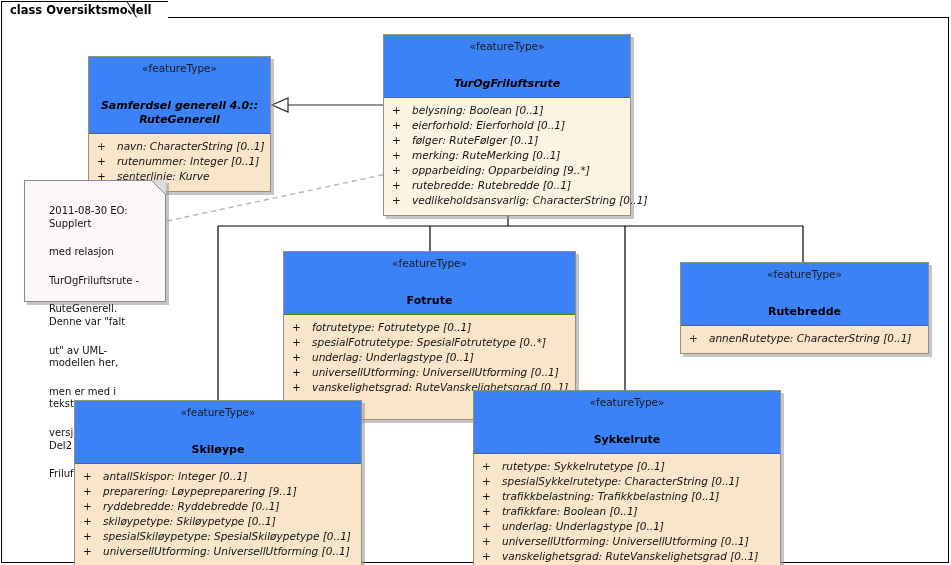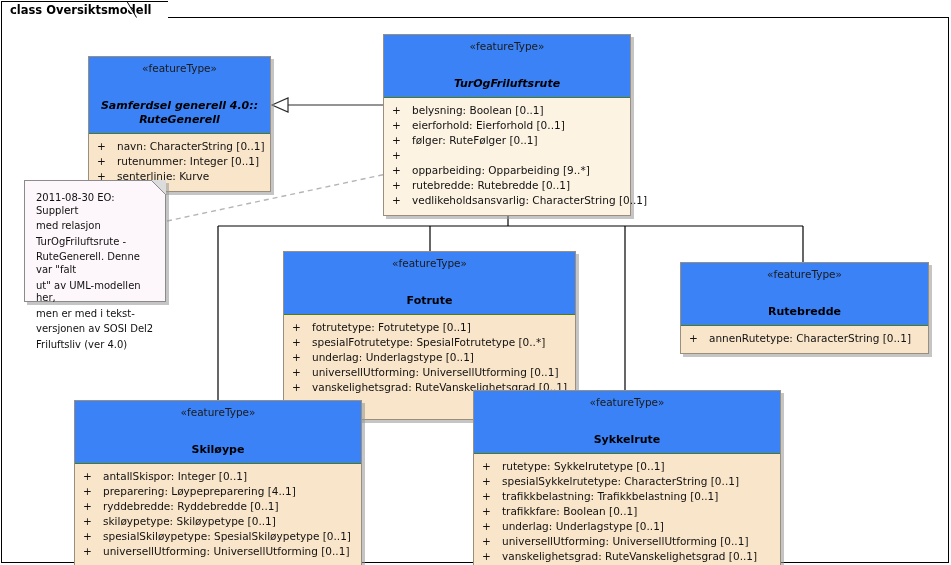--- a/index.html
+++ b/index.html
@@ -101,21 +101,21 @@
     line-height: 15px;
     color: #111;
     padding: 0 6px 0 8px;
     white-space: nowrap;
   }
   .attr-vis {
     width: 20px;
     flex: none;
     color: #111;
   }
-  .attr-txt { flex: 1; }
+  .attr-txt { flex: 1; font-style: italic; }
 
   
   .body-light .uml-body { background: #fdf3e3; }
 
   
   .note {
     position: absolute;
     box-sizing: border-box;
     background: #fdf7fb;
     border: 1px solid #8b8b8b;
@@ -126,21 +126,21 @@
     padding: 8px 8px 6px 8px;
     z-index: 4;
   }
   .note-fold {
     position: absolute;
     right: -1px;
     top: -1px;
     width: 15px;
     height: 15px;
   }
-  .note p { margin: 3px; }
+  .note p { margin: 16px; }
 
   
   .conn {
     position: absolute;
     left: 0;
     top: 0;
     width: 951px;
     height: 565px;
     z-index: 2;
     pointer-events: none;
@@ -225,20 +225,21 @@
       <div class="attr">
         <span class="attr-vis">+</span>
         <span class="attr-txt">eierforhold: Eierforhold [0..1]</span>
       </div>
       <div class="attr">
         <span class="attr-vis">+</span>
         <span class="attr-txt">følger: RuteFølger [0..1]</span>
       </div>
       <div class="attr">
         <span class="attr-vis">+</span>
+        <span class="attr-txt">merking: RuteMerking [0..1]</span>
       </div>
       <div class="attr">
         <span class="attr-vis">+</span>
         <span class="attr-txt">opparbeiding: Opparbeiding [9..*]</span>
       </div>
       <div class="attr">
         <span class="attr-vis">+</span>
         <span class="attr-txt">rutebredde: Rutebredde [0..1]</span>
       </div>
       <div class="attr">
@@ -348,21 +349,21 @@
       <div class="stereo">«featureType»</div>
       <div class="cname">Skiløype</div>
     </div>
     <div class="uml-body" style="padding-bottom:11px;">
       <div class="attr">
         <span class="attr-vis">+</span>
         <span class="attr-txt">antallSkispor: Integer [0..1]</span>
       </div>
       <div class="attr">
         <span class="attr-vis">+</span>
-        <span class="attr-txt">preparering: Løypepreparering [4..1]</span>
+        <span class="attr-txt">preparering: Løypepreparering [9..1]</span>
       </div>
       <div class="attr">
         <span class="attr-vis">+</span>
         <span class="attr-txt">ryddebredde: Ryddebredde [0..1]</span>
       </div>
       <div class="attr">
         <span class="attr-vis">+</span>
         <span class="attr-txt">skiløypetype: Skiløypetype [0..1]</span>
       </div>
       <div class="attr">

